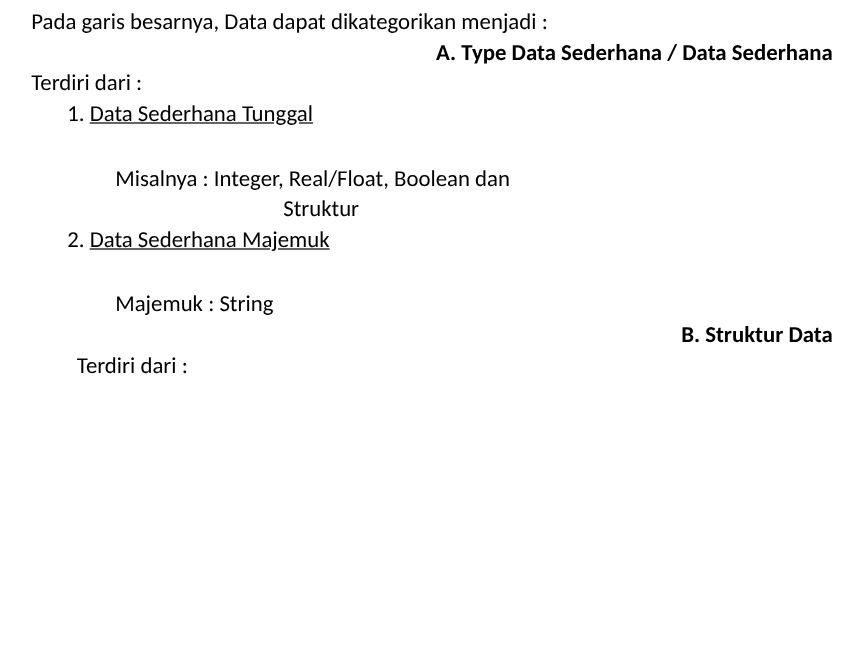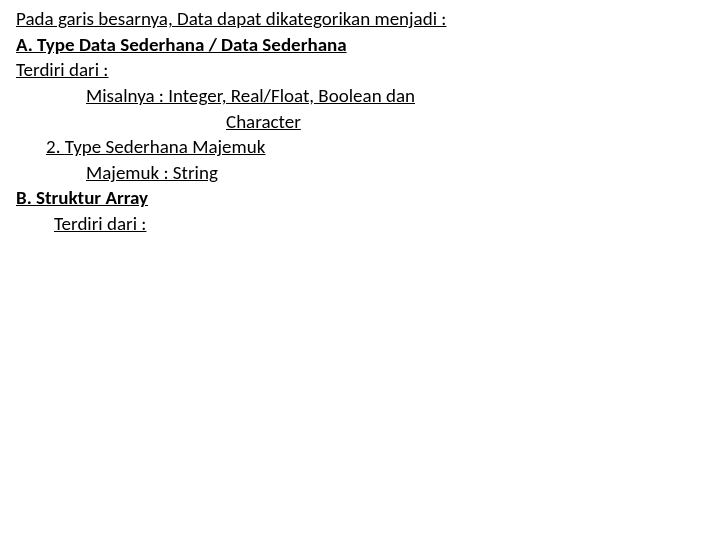--- a/index.html
+++ b/index.html
@@ -7,56 +7,57 @@
     padding: 0;
     width: 720px;
     height: 540px;
     background: #ffffff;
     font-family: Calibri, "Segoe UI", Arial, sans-serif;
     font-size: 19px;
     color: #000000;
     line-height: 1.35;
   }
   .page {
-    padding: 6px 16px;
-    text-decoration: underline;
+    padding: 6px 26px;
   }
   .line {
     white-space: pre;
   }
   .bold {
     font-weight: 700;
+    text-align: right;
   }
   .underline {
     text-decoration: underline;
   }
   .indent1 { padding-left: 30px; }
-  .indent2 { padding-left: 70px; }
+  .indent2 { padding-left: 70px; margin-top: 28px; }
   .indent3 { padding-left: 210px; }
   .indent1b { padding-left: 38px; }
 </style>
 </head>
 <body>
 
 <div class="page">
 
   <div class="line">Pada garis besarnya, Data dapat dikategorikan menjadi :</div>
 
   <div class="line bold">A. Type Data Sederhana / Data Sederhana</div>
 
   <div class="line">Terdiri dari :</div>
 
+  <div class="line indent1">1. <span class="underline">Data Sederhana Tunggal</span></div>
 
   <div class="line indent2">Misalnya : Integer, Real/Float, Boolean dan</div>
 
-  <div class="line indent3">Character</div>
+  <div class="line indent3">Struktur</div>
 
-  <div class="line indent1">2. <span class="underline">Type Sederhana Majemuk</span></div>
+  <div class="line indent1">2. <span class="underline">Data Sederhana Majemuk</span></div>
 
   <div class="line indent2">Majemuk : String</div>
 
-  <div class="line bold">B. Struktur Array</div>
+  <div class="line bold">B. Struktur Data</div>
 
   <div class="line indent1b">Terdiri dari :</div>
 
 
 
 </div>
 
 </body></html>

